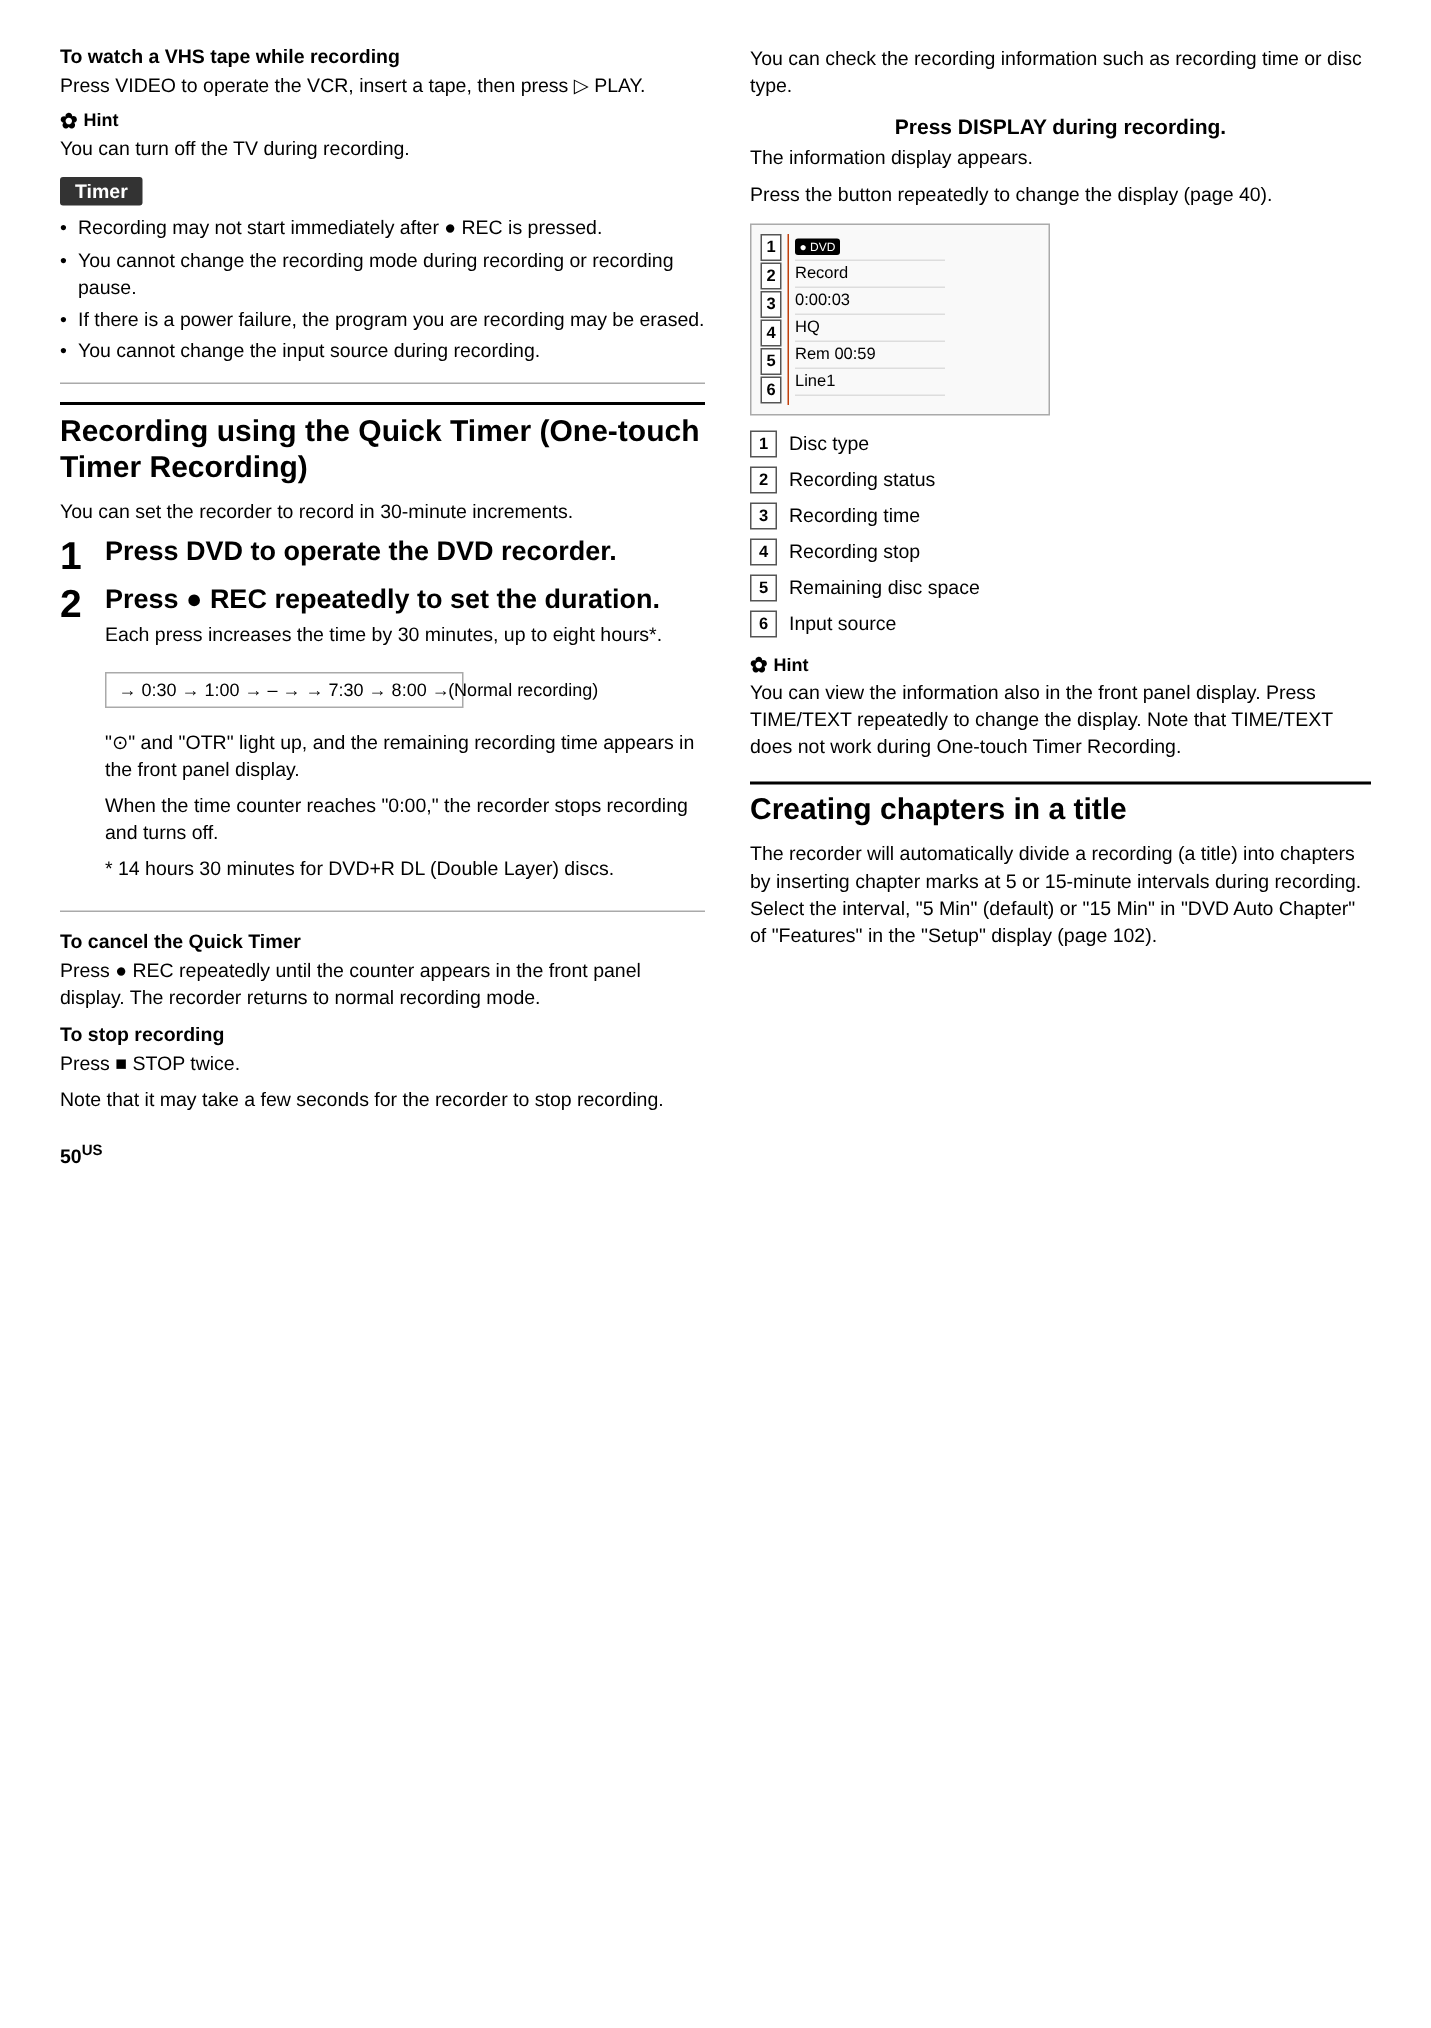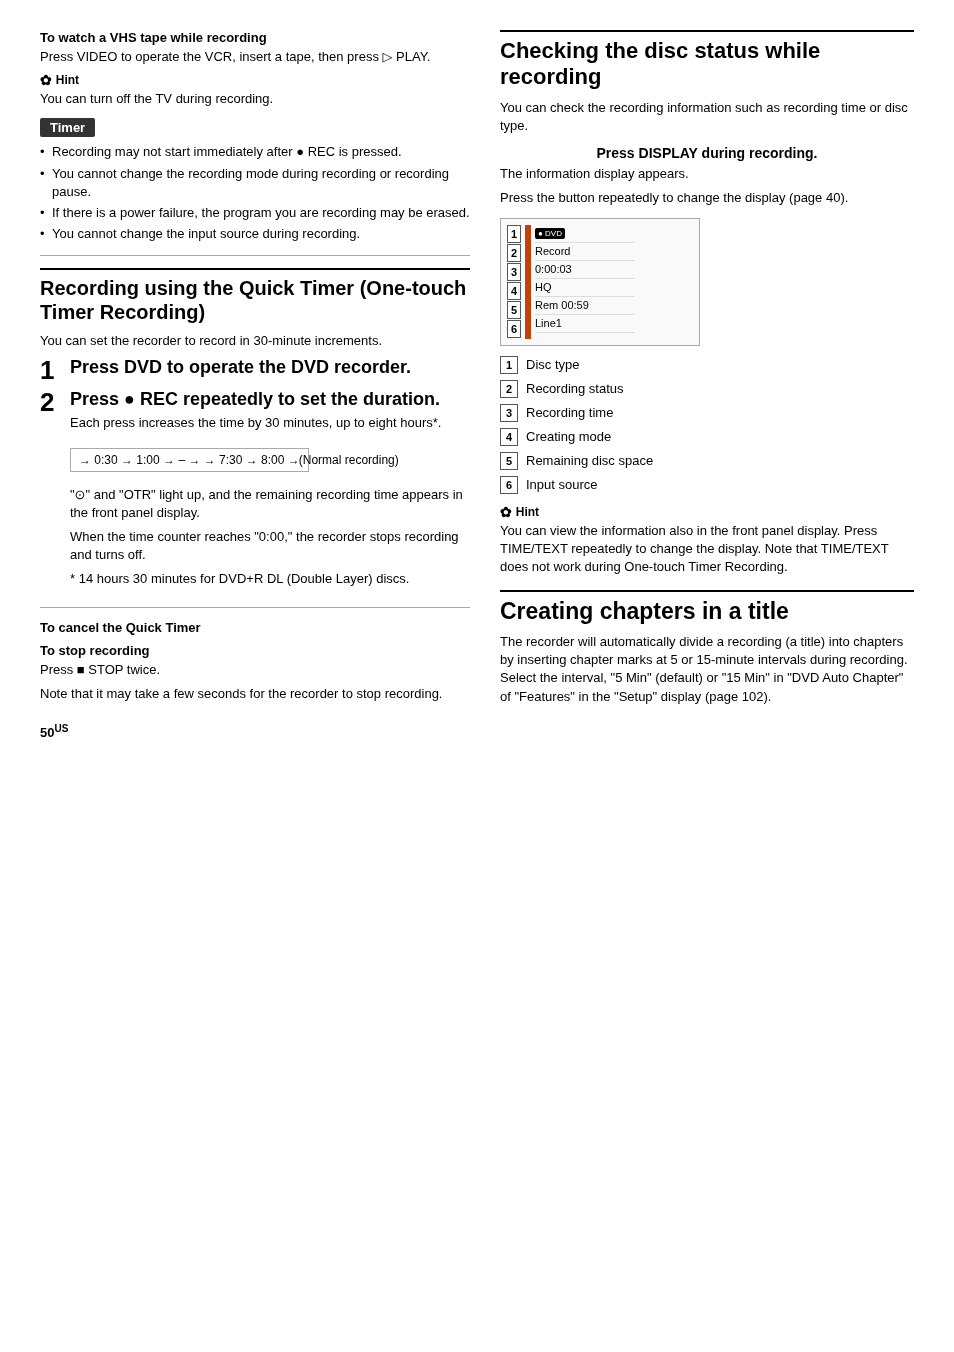--- a/index.html
+++ b/index.html
@@ -162,21 +162,21 @@
       align-items: center;
       justify-content: center;
       border: 1px solid #555;
       margin-bottom: 1px;
       background: #fff;
     }
     .diagram-content {
       display: flex;
       flex-direction: column;
       font-size: 11px;
-      border-left: 6px solid #c2410c;
+      border-left: 1px solid #c2410c;
       padding-left: 4px;
       text-align: right;
     }
     .diag-row {
       height: 18px;
       display: flex;
       align-items: center;
       border-bottom: 1px solid #ddd;
       width: 100px;
     }
@@ -207,21 +207,21 @@
       height: 18px;
       display: flex;
       align-items: center;
       justify-content: center;
       font-size: 11px;
       font-weight: bold;
       flex-shrink: 0;
     }
 
     .chapters-title {
-      font-size: 23px;
+      font-size: 20px;
       font-weight: bold;
       border-top: 2px solid #000;
       padding-top: 6px;
       margin-top: 14px;
       margin-bottom: 8px;
     }
   </style>
 </head>
 <body>
 
@@ -275,34 +275,34 @@
         </div>
         <p>"⊙" and "OTR" light up, and the remaining recording time appears in the front panel display.</p>
         <p>When the time counter reaches "0:00," the recorder stops recording and turns off.</p>
         <p>* 14 hours 30 minutes for DVD+R DL (Double Layer) discs.</p>
       </div>
     </div>
 
     <hr class="section-divider">
 
     <h4 class="sub-sub">To cancel the Quick Timer</h4>
+    <p>Press ● REC repeatedly until the counter appears in the front panel display. The recorder returns to normal recording mode.</p>
 
     <h4 class="sub-sub" style="margin-top:8px;">To stop recording</h4>
     <p>Press ■ STOP twice.</p>
     <p>Note that it may take a few seconds for the recorder to stop recording.</p>
 
     <div class="page-number">
       <span>50</span><span class="page-num-sup">US</span>
     </div>
 
   </div>
 
   <div class="right-col">
 
-    <h2 class="section-title">Checking the disc status while recording</h2>
     <p>You can check the recording information such as recording time or disc type.</p>
 
     <h3 class="subsection" style="margin-top:10px;">Press DISPLAY during recording.</h3>
     <p>The information display appears.</p>
     <p>Press the button repeatedly to change the display (page 40).</p>
 
     <div class="display-diagram">
       <div class="diagram-inner">
         <div class="diagram-numbers">
           <div class="diag-num">1</div>
@@ -333,21 +333,21 @@
       <li>
         <div class="info-num-box">2</div>
         <span>Recording status</span>
       </li>
       <li>
         <div class="info-num-box">3</div>
         <span>Recording time</span>
       </li>
       <li>
         <div class="info-num-box">4</div>
-        <span>Creating mode</span>
+        <span>Recording stop</span>
       </li>
       <li>
         <div class="info-num-box">5</div>
         <span>Remaining disc space</span>
       </li>
       <li>
         <div class="info-num-box">6</div>
         <span>Input source</span>
       </li>
     </ul>

